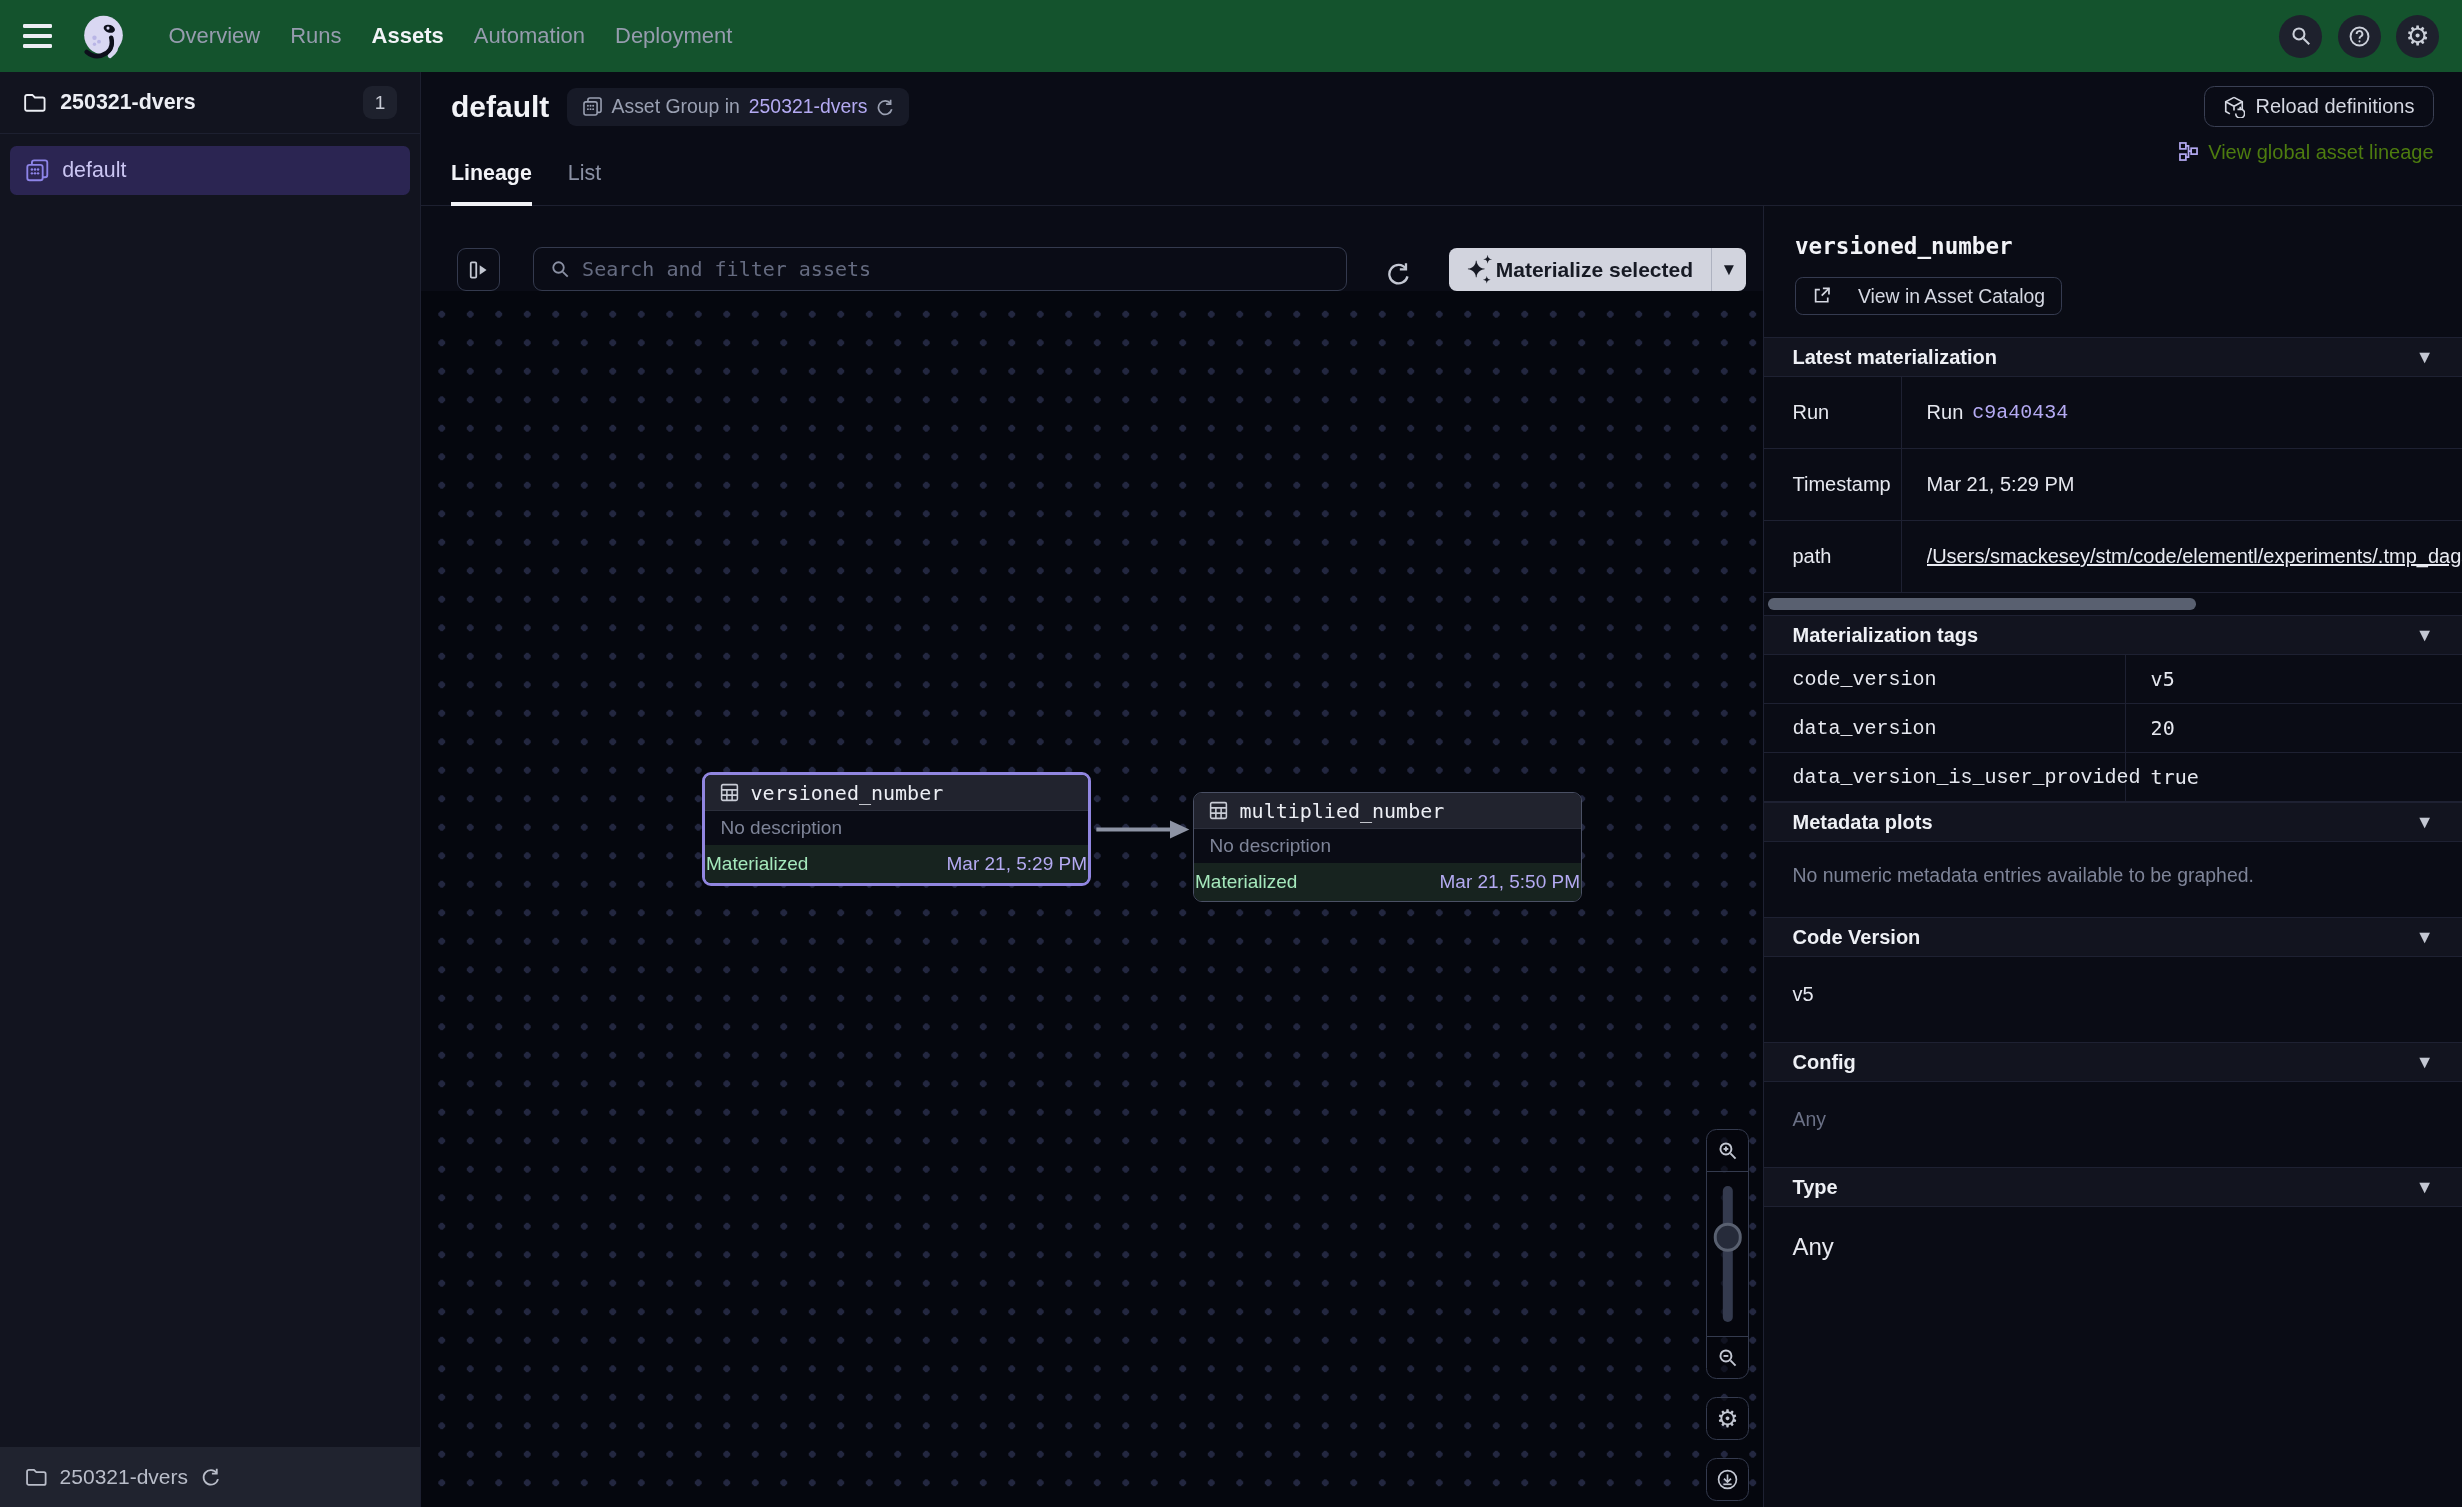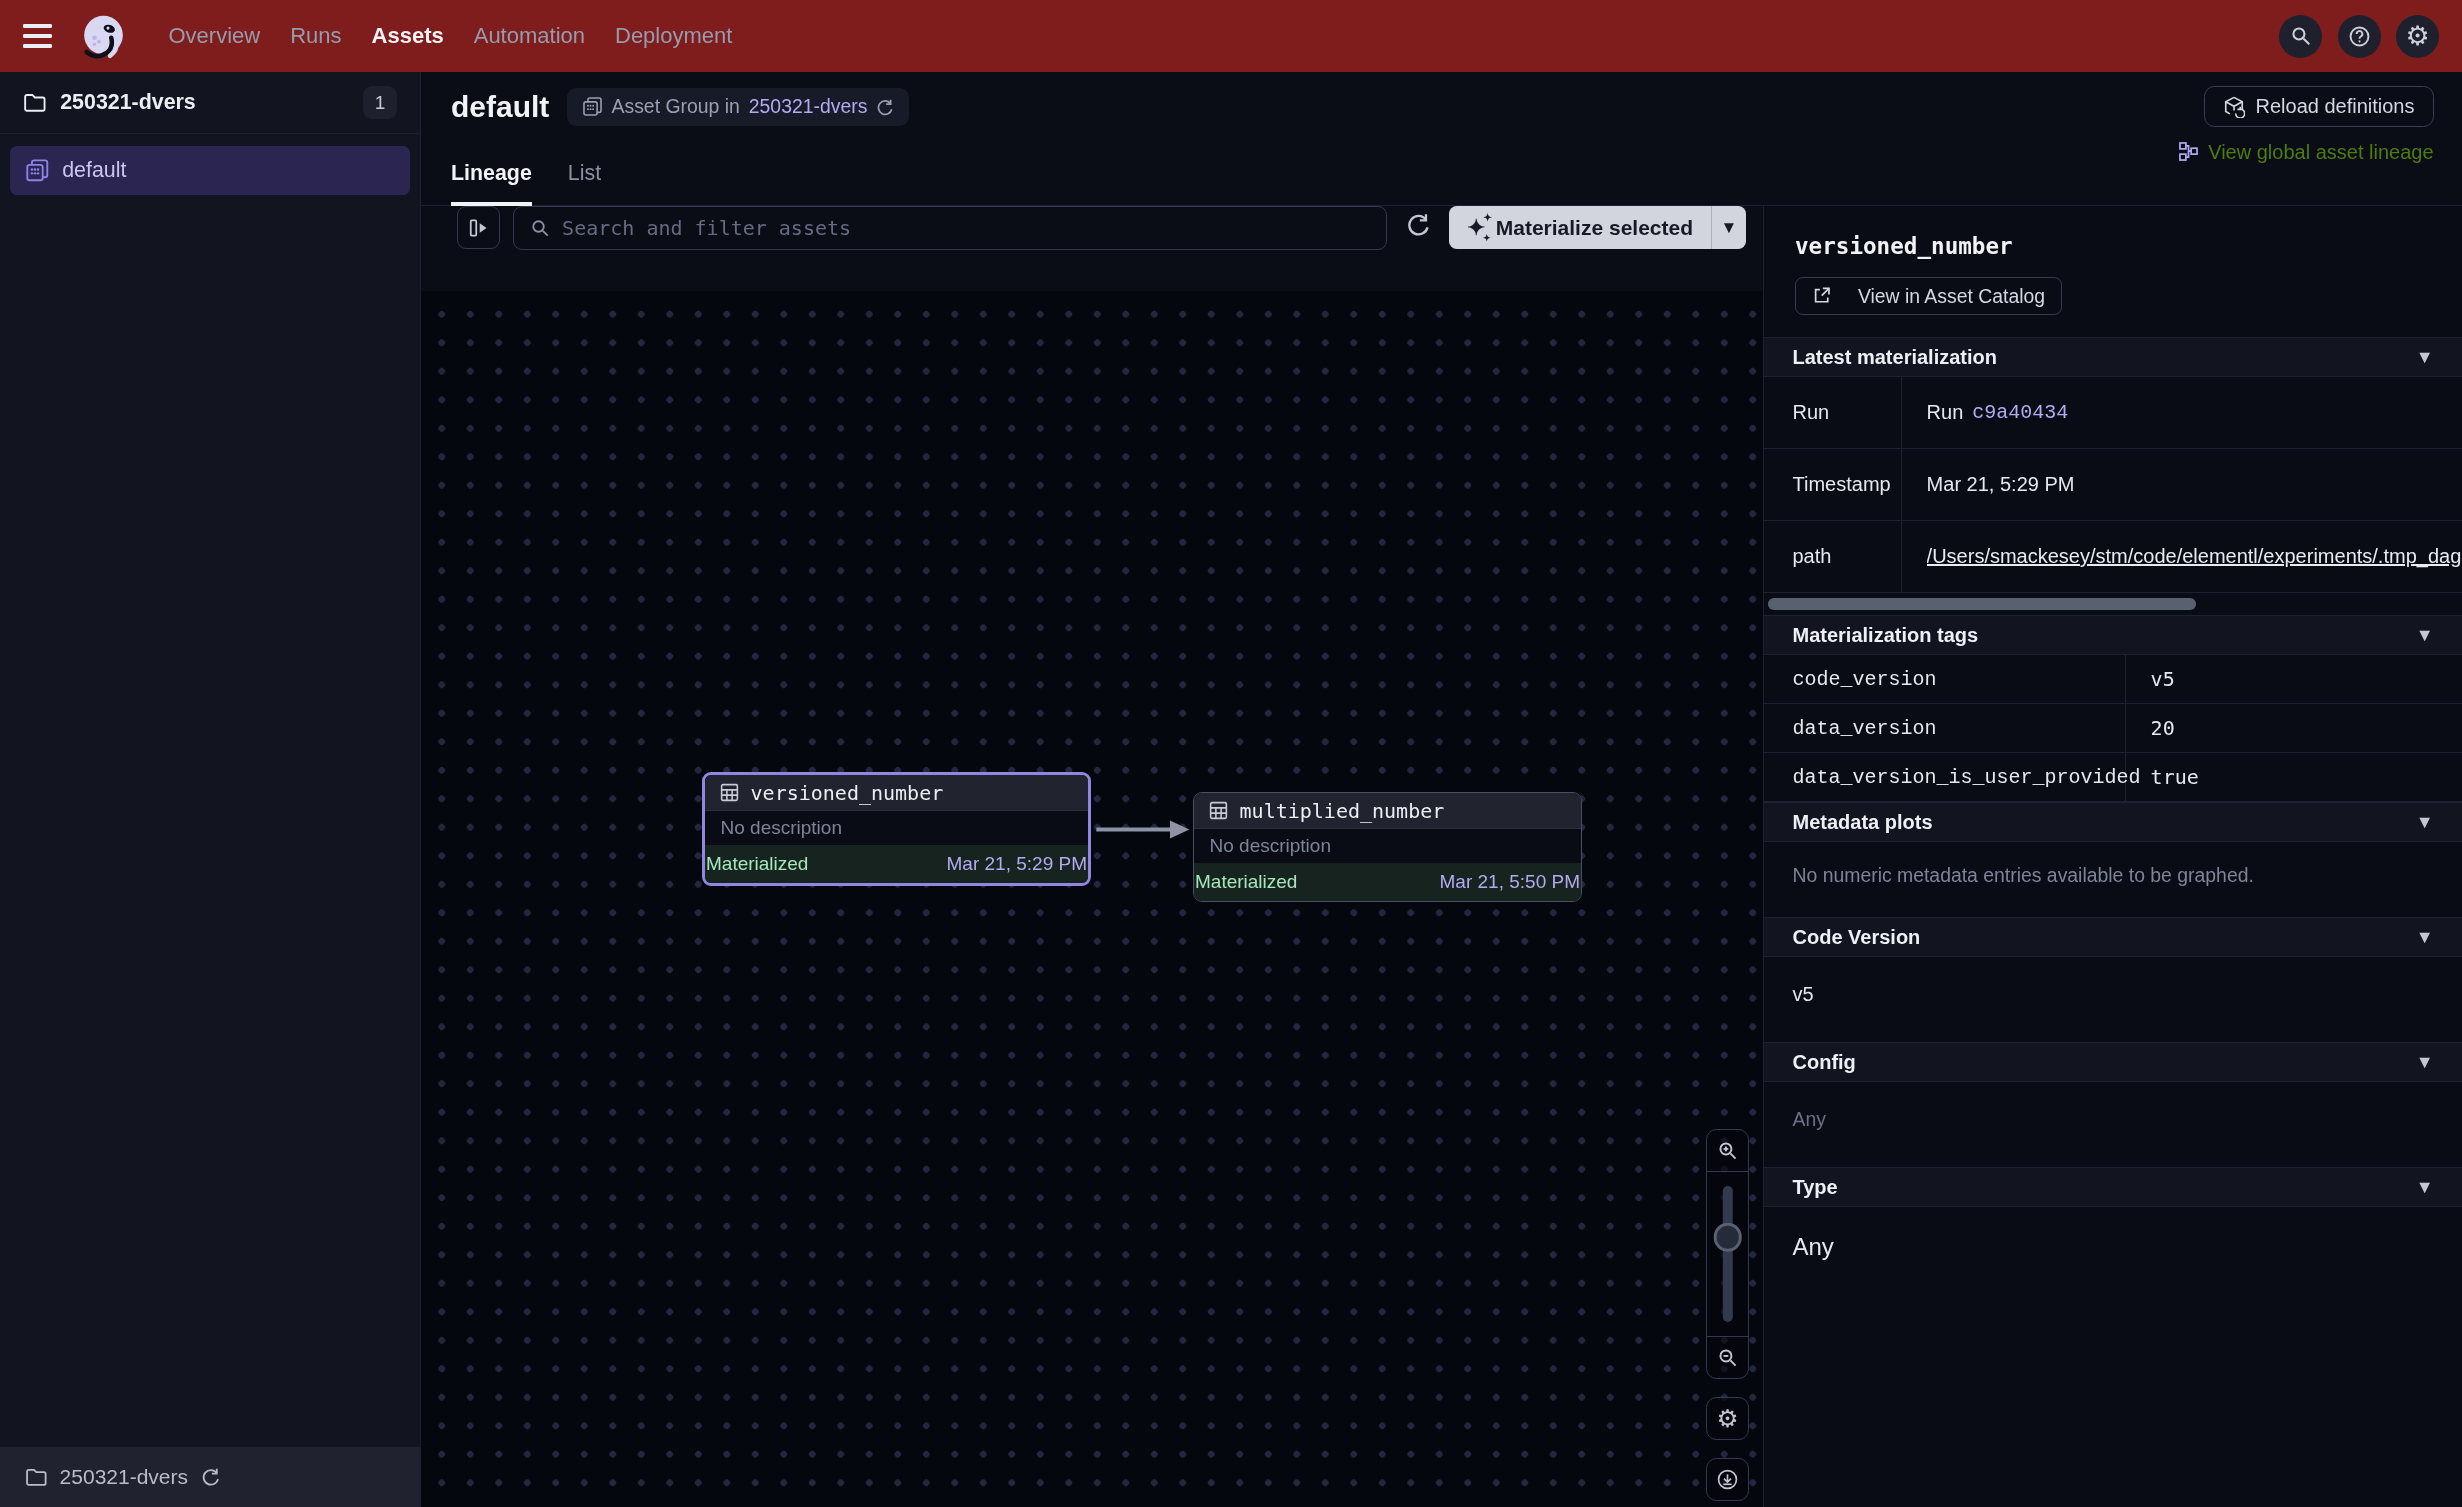--- a/index.html
+++ b/index.html
@@ -1,20 +1,20 @@
 <!DOCTYPE html>
 <html style="font-size:10.4px"><head>
 <meta charset="utf-8">
 <style>
   * { margin:0; padding:0; box-sizing:border-box; }
   html,body { width:2462px; height:1507px; overflow:hidden; background:#0a0c16;
               font-family:"Liberation Sans", sans-serif; color:#e6e8ef; }
 
   
-  .topnav { height:72px; background:#7f1d1d; display:flex; align-items:center; padding:0 23px;gap:9px; }
+  .topnav { height:72px; background:#14532d; display:flex; align-items:center; padding:0 23px;gap:9px; }
   .hamburger { width:28.5px; display:flex; flex-direction:column; gap:5.8px; cursor:pointer; margin-right:18px; }
   .hamburger span { display:block; height:3.9px; background:#eceef4; border-radius:1.3px; }
   .logo { width:49px; height:49px; margin-right:32px; }
   .navlinks { display:flex; gap:30px; align-items:center; }
   .navlink { font-size:22px; color:#969cae; cursor:pointer; }
   .navlink.active { color:#f2f3f7; font-weight:700; }
   .topnav-right { margin-left:auto; display:flex; gap:15.5px; }
   .circlebtn { width:43px; height:43px; border-radius:50%; background:#1e212d; display:flex;
                align-items:center; justify-content:center; cursor:pointer; color:#ccd0da; }
 
@@ -51,21 +51,21 @@
   .tab.active { color:#f2f3f7; font-weight:700; }
   .tab.active::after { content:""; position:absolute; left:0; right:0; bottom:-1.3px; height:3.9px; background:#f2f3f7; }
   .global-link { margin-left:auto; display:flex; gap:9px; font-size:20px;
                  color:#4d7c0f; cursor:pointer; }
 
   
   .contentrow { flex:1; display:flex; min-height:0; }
   .center { flex:1; display:flex; flex-direction:column; min-width:0; }
 
   
-  .toolbar { height:85px; display:flex; align-items:flex-start; padding:0 17px 0 36px; gap:13px; }
+  .toolbar { height:85px; display:flex; align-items:flex-end; padding:0 17px 0 36px; gap:33px; }
   .sqbtn { width:43px; height:43px; border:1.3px solid #343a4e; border-radius:9px; background:transparent;
            display:flex; align-items:center; justify-content:center; color:#c3c7d2; cursor:pointer; flex:none; }
   .searchwrap { flex:1; height:44px; border:1.3px solid #343a4e; border-radius:9px; display:flex;
                 align-items:center; padding:0 15.5px; gap:11.6px; }
   .searchwrap input { flex:1; background:transparent; border:none; outline:none; color:#dfe2ea;
                       font-size:20px; font-family:"DejaVu Sans Mono", monospace; }
   .searchwrap input::placeholder { color:#656b80; }
   .iconbtn { width:36px; height:36px; display:flex; align-items:center; justify-content:center;
              color:#c3c7d2; cursor:pointer; flex:none; background:transparent; border:none; }
   .mat-btn { height:43px; display:flex; align-items:stretch; border-radius:7.8px; overflow:hidden;

